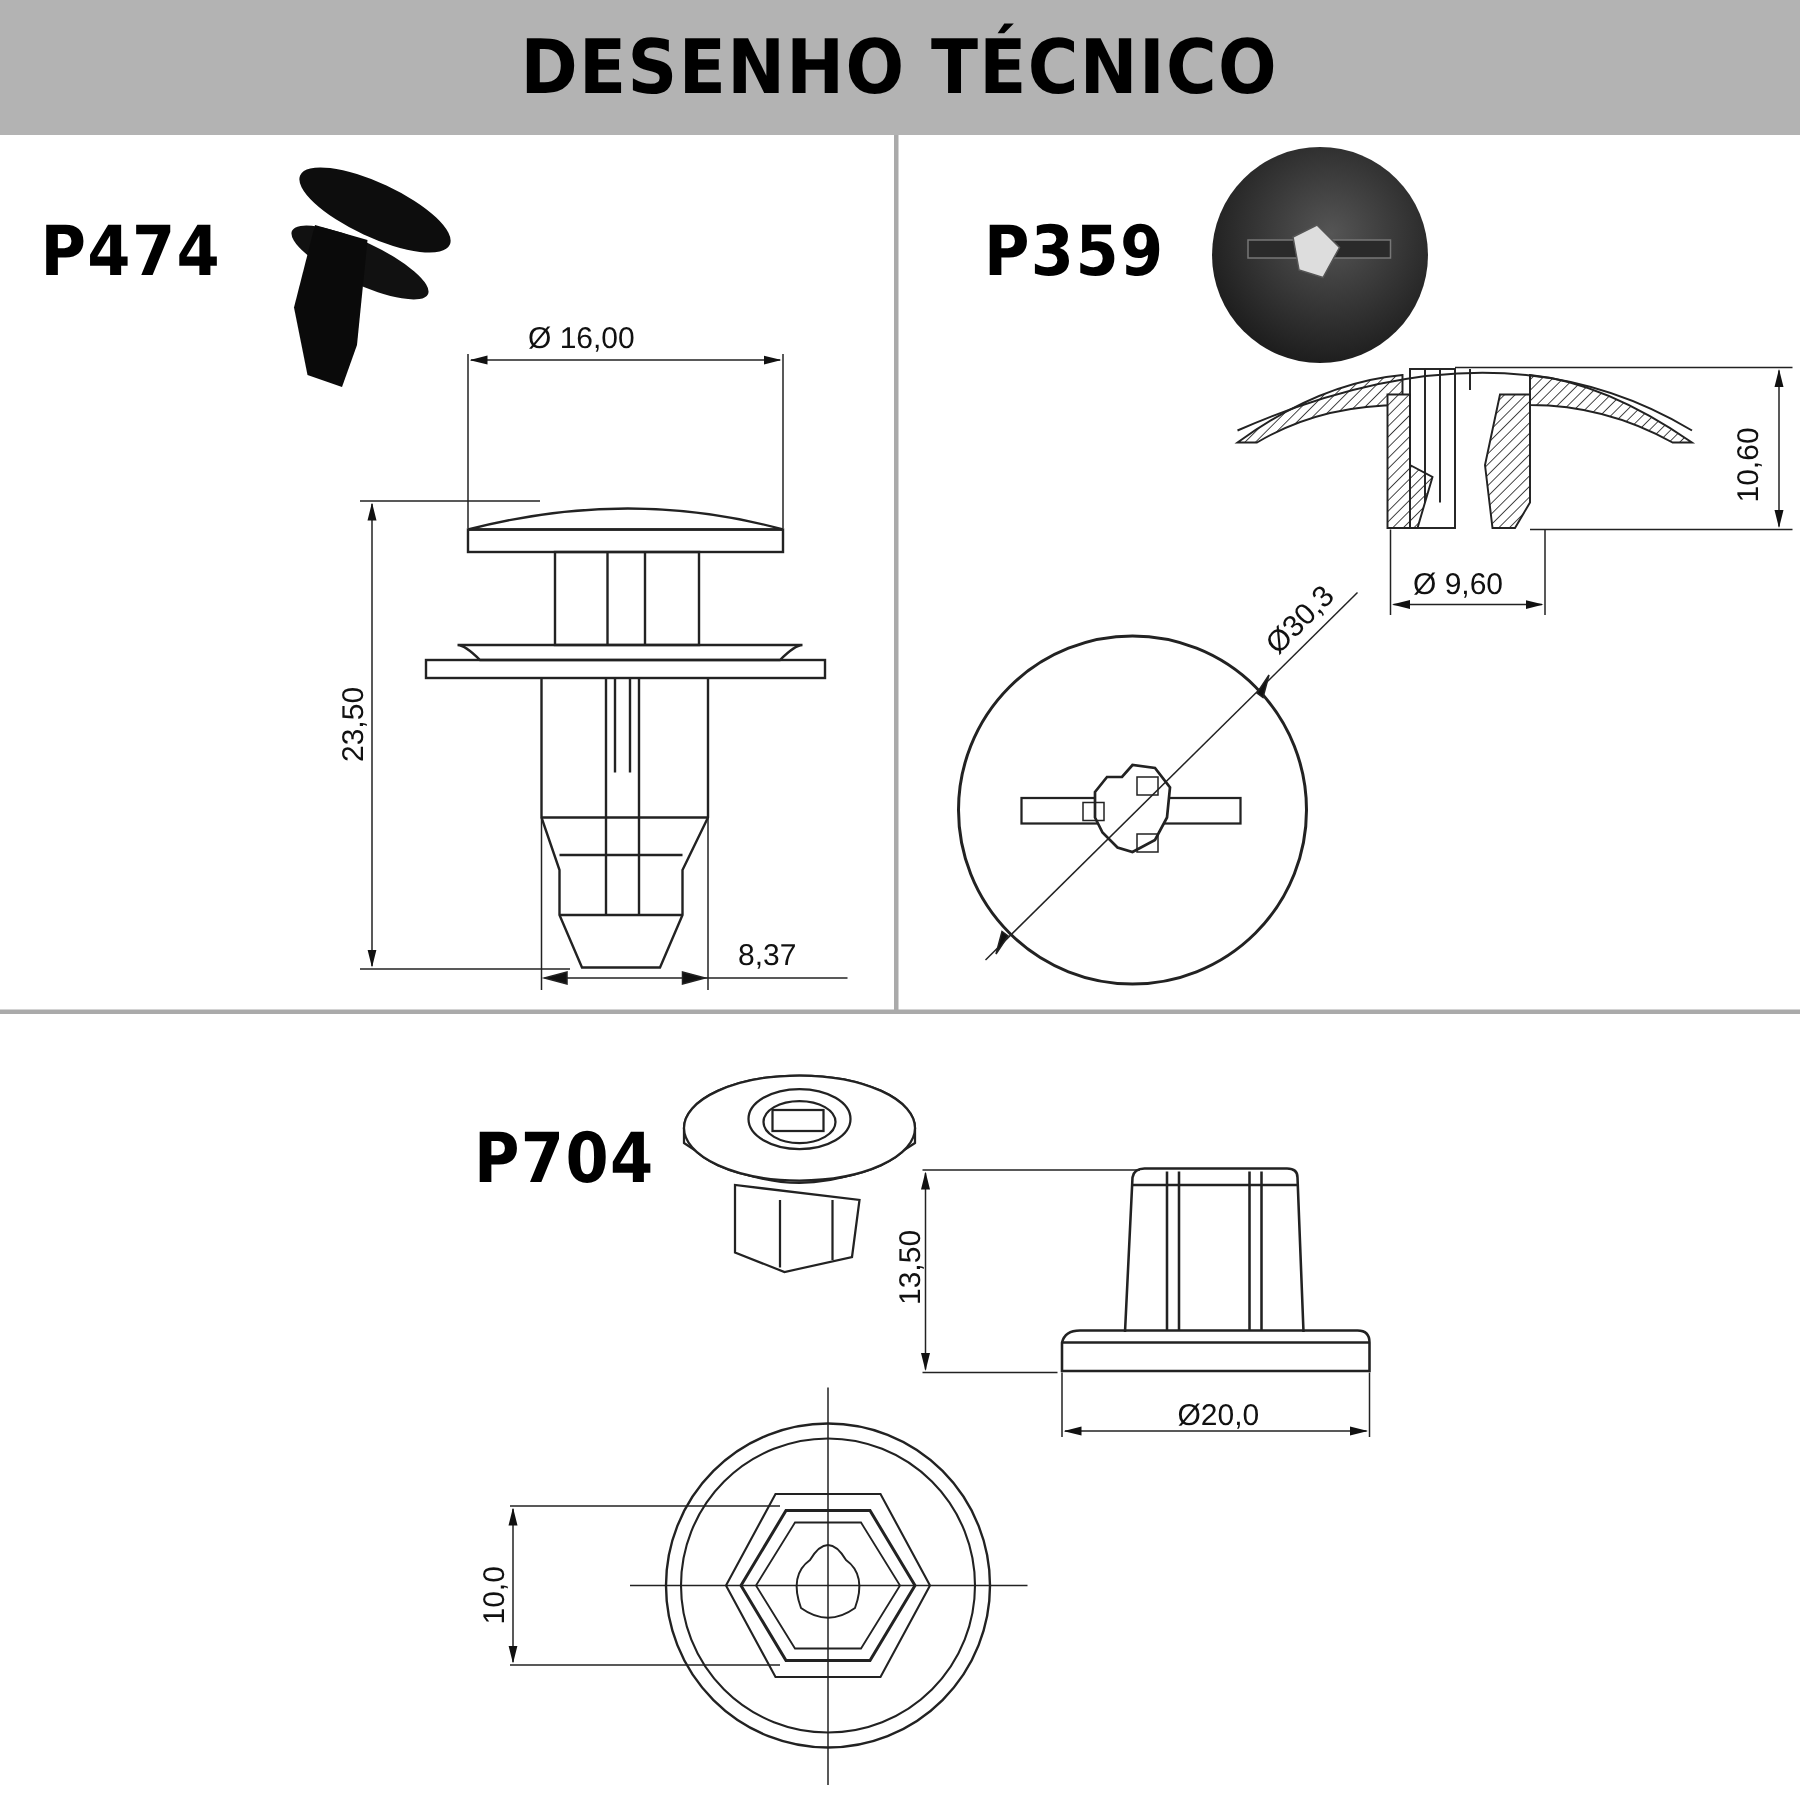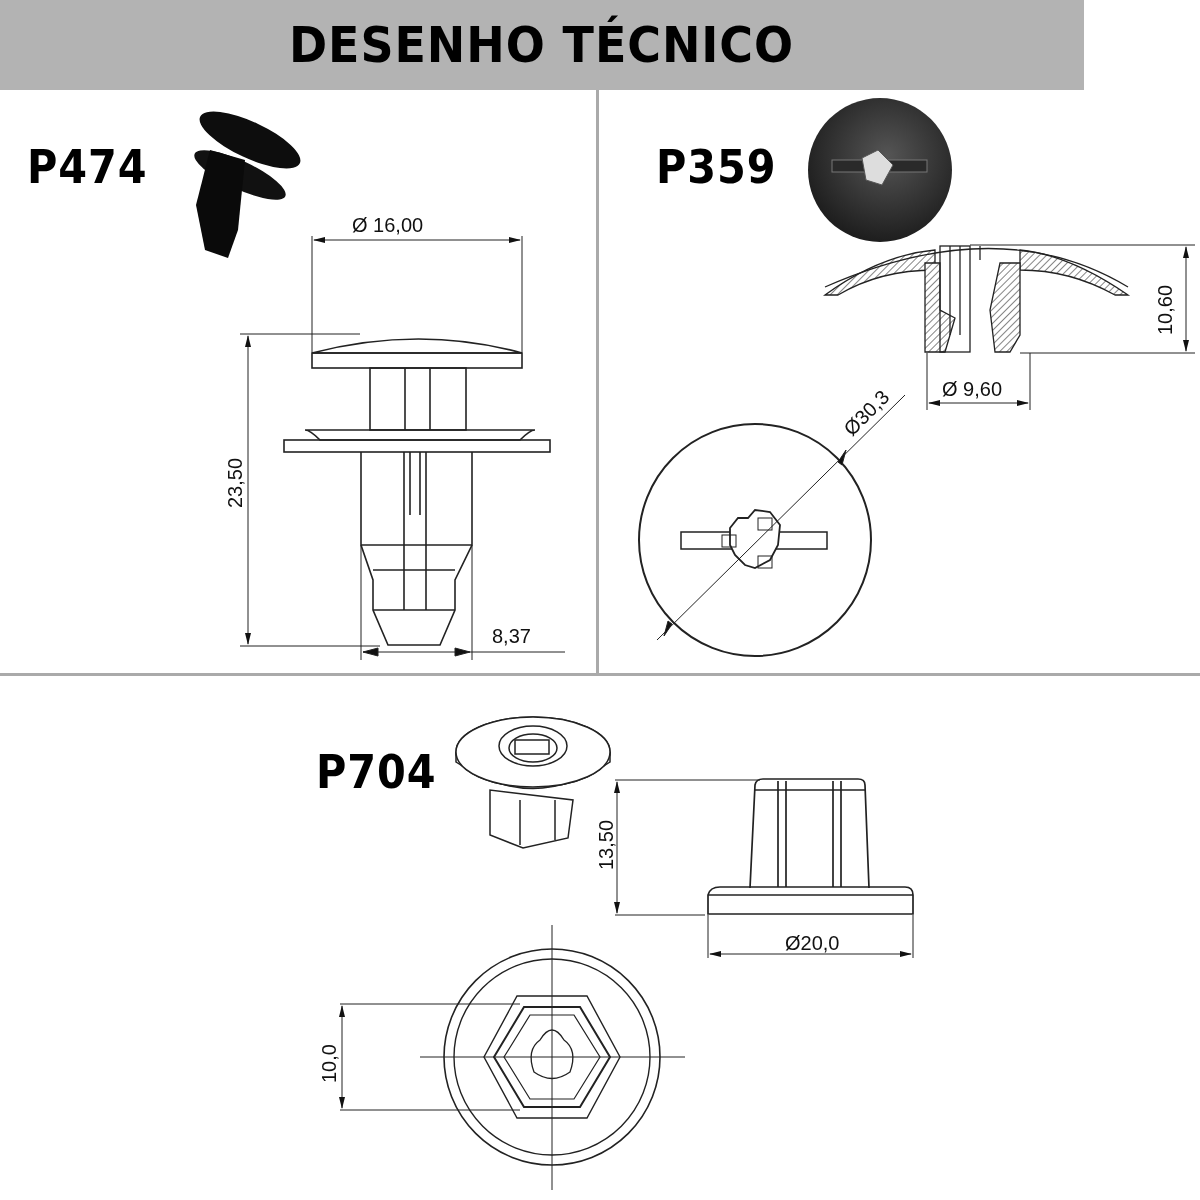--- a/index.html
+++ b/index.html
@@ -1,17 +1,17 @@
 <!DOCTYPE html>
 <html><head>
 <meta charset="utf-8">
 <style>
   html,body{margin:0;padding:0;background:#ffffff;}
   body{width:1200px;height:1200px;position:relative;overflow:hidden;font-family:"DejaVu Sans",sans-serif;}
-  .header{position:absolute;left:0;top:0;width:1084px;height:90px;background:#b3b3b3;display:flex;align-items:center;justify-content:center;}
+  .header{position:absolute;left:0;top:0;width:1200px;height:90px;background:#b3b3b3;display:flex;align-items:center;justify-content:center;}
   .header h1{margin:0;font-family:"DejaVu Sans",sans-serif;font-weight:bold;font-size:50px;letter-spacing:1px;color:#000;transform:scaleX(0.92);}
   .vdiv{position:absolute;left:596px;top:90px;width:3px;height:584px;background:#aaaaaa;}
   .hdiv{position:absolute;left:0;top:673px;width:1200px;height:3px;background:#aaaaaa;}
   .code{position:absolute;font-family:"DejaVu Sans",sans-serif;font-weight:bold;color:#000;font-size:46px;letter-spacing:1px;transform:scaleX(0.9);transform-origin:left center;}
   svg{position:absolute;left:0;top:0;}
   .dim{font-family:"Liberation Sans",sans-serif;font-size:20px;fill:#111;}
 </style>
 </head>
 <body>
 

